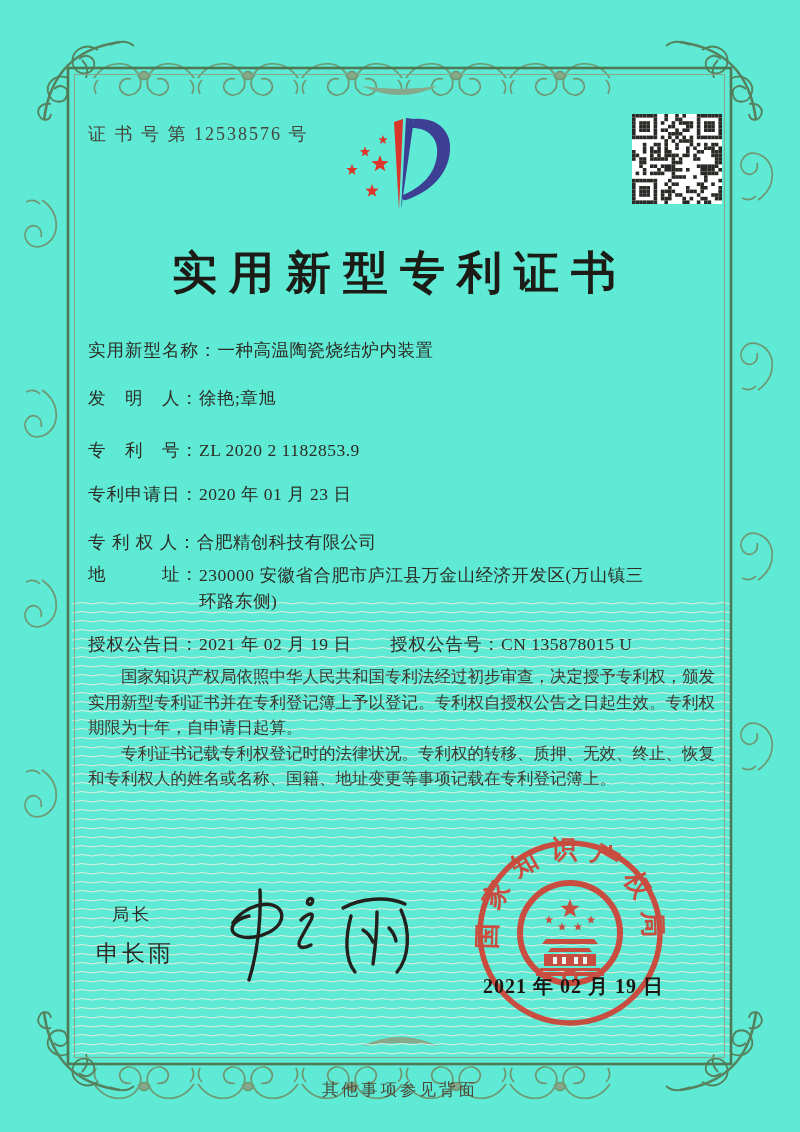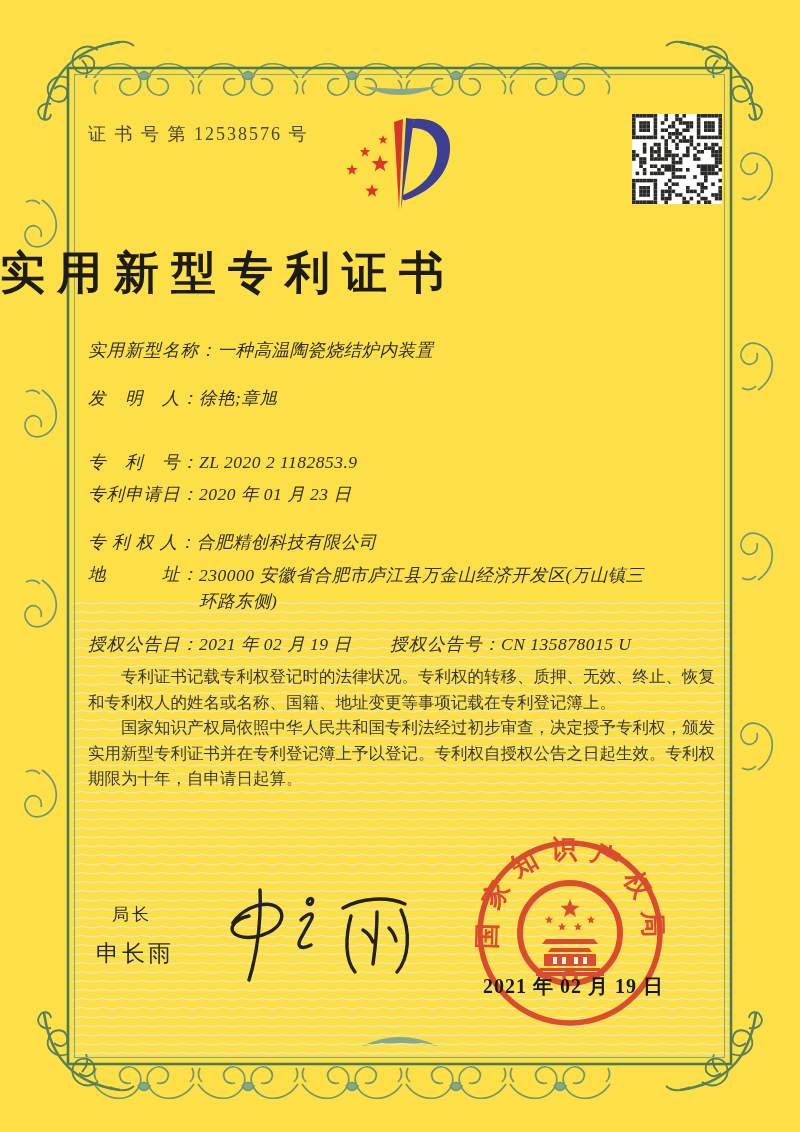--- a/index.html
+++ b/index.html
@@ -1,31 +1,31 @@
 <!DOCTYPE html>
 <html><head>
 <meta charset="utf-8">
 <style>
   html,body{margin:0;padding:0;background:#ffffff;}
   .page{
     position:relative;width:800px;height:1132px;overflow:hidden;
-    background:#fde047;
+    background:#5eead4;
     font-family:"Liberation Serif","DejaVu Serif",serif;
     color:#2d2c25;
   }
   svg{display:block}
   .decor{position:absolute;left:0;top:0;z-index:1;}
   .abs{position:absolute;z-index:3;}
   .cert-no{left:88px;top:122px;font-size:18px;letter-spacing:2px;color:#46453c;}
   .logo{left:334px;top:106px;}
   .qr{left:632px;top:114px;}
-  .title{left:0;top:243px;width:100%;font-size:45px;font-weight:600;
+  .title{left:0;top:243px;width:100%;text-align:center;font-size:45px;font-weight:600;
          letter-spacing:12px;color:#1c1b16;}
   .fields{left:88px;top:338px;width:640px;font-size:17.5px;}
-  .field-row{position:absolute;left:0;white-space:nowrap;font-style:italic;}
+  .field-row{position:absolute;left:0;white-space:nowrap;}
   .flabel{display:inline-block;min-width:104px;letter-spacing:1px;color:#2d2c25;}
   .fvalue{letter-spacing:0.5px;}
   .addr .fvalue{display:inline-block;white-space:normal;width:452px;vertical-align:top;line-height:26px;}
   .grant-no{position:absolute;left:302px;top:0;}
   .body-text{left:88px;top:664px;width:627px;font-size:16.5px;line-height:25.5px;
              text-align:justify;color:#3a392f;}
   .body-text p{margin:0;text-indent:2em;}
   .sig-title{left:112px;top:903px;font-size:17px;letter-spacing:3px;color:#2b2a24;}
   .sig-name{left:96px;top:938px;font-size:23px;letter-spacing:3px;color:#2b2a24;}
   .signature-svg{left:205px;top:878px;}
@@ -464,43 +464,43 @@
 
   <div class="abs title">实用新型专利证书</div>
 
   <div class="abs fields">
     <div class="field-row" style="top:0">
       <span class="flabel">实用新型名称：</span><span class="fvalue">一种高温陶瓷烧结炉内装置</span>
     </div>
     <div class="field-row" style="top:48px">
       <span class="flabel">发　明　人：</span><span class="fvalue">徐艳;章旭</span>
     </div>
-    <div class="field-row" style="top:112px">
+    <div class="field-row" style="top:100px">
       <span class="flabel">专　利　号：</span><span class="fvalue">ZL 2020 2 1182853.9</span>
     </div>
     <div class="field-row" style="top:144px">
       <span class="flabel">专利申请日：</span><span class="fvalue">2020 年 01 月 23 日</span>
     </div>
     <div class="field-row" style="top:192px">
       <span class="flabel">专 利 权 人：</span><span class="fvalue">合肥精创科技有限公司</span>
     </div>
     <div class="field-row addr" style="top:224px">
       <span class="flabel">地　　　址：</span><span class="fvalue">230000 安徽省合肥市庐江县万金山经济开发区(万山镇三环路东侧)</span>
     </div>
     <div class="field-row" style="top:294px">
       <span class="flabel">授权公告日：</span><span class="fvalue">2021 年 02 月 19 日</span>
       <span class="grant-no">
         <span class="flabel" style="min-width:0">授权公告号：</span><span class="fvalue">CN 135878015 U</span>
       </span>
     </div>
   </div>
 
   <div class="abs body-text">
+    <p>国家知识产权局依照中华人民共和国专利法经过初步审查，决定授予专利权，颁发实用新型专利证书并在专利登记簿上予以登记。专利权自授权公告之日起生效。专利权期限为十年，自申请日起算。</p>
     <p>专利证书记载专利权登记时的法律状况。专利权的转移、质押、无效、终止、恢复和专利权人的姓名或名称、国籍、地址变更等事项记载在专利登记簿上。</p>
-    <p>国家知识产权局依照中华人民共和国专利法经过初步审查，决定授予专利权，颁发实用新型专利证书并在专利登记簿上予以登记。专利权自授权公告之日起生效。专利权期限为十年，自申请日起算。</p>
   </div>
 
   <div class="abs sig-title">局长</div>
   <div class="abs sig-name">申长雨</div>
   <svg class="abs signature-svg" width="240" height="115" viewBox="0 0 240 115" aria-hidden="true">
     <g fill="none" stroke="#23211d" stroke-width="3.4" stroke-linecap="round" stroke-linejoin="round">
       <path d="M28,45 C40,26 70,20 76,34 C82,50 52,64 34,58 C22,54 26,42 44,38"></path>
       <path d="M55,12 C56,35 54,70 44,102"></path>
       <path d="M103,22 c3,-3 6,-1 4,3 c-2,3 -6,1 -4,-3"></path>
       <path d="M96,42 c8,-8 14,-8 10,0 l-10,18 c-5,9 0,12 10,7"></path>
@@ -539,14 +539,15 @@
             <path d="M-21.0,-17.5L-19.9,-14.5L-16.7,-14.4L-19.2,-12.4L-18.4,-9.4L-21.0,-11.1L-23.6,-9.4L-22.8,-12.4L-25.3,-14.4L-22.1,-14.5Z" fill="#d5382b"></path>
             <path d="M-8.0,-10.5L-6.9,-7.5L-3.7,-7.4L-6.2,-5.4L-5.4,-2.4L-8.0,-4.1L-10.6,-2.4L-9.8,-5.4L-12.3,-7.4L-9.1,-7.5Z" fill="#d5382b"></path>
             <path d="M8.0,-10.5L9.1,-7.5L12.3,-7.4L9.8,-5.4L10.6,-2.4L8.0,-4.1L5.4,-2.4L6.2,-5.4L3.7,-7.4L6.9,-7.5Z" fill="#d5382b"></path>
             <path d="M21.0,-17.5L22.1,-14.5L25.3,-14.4L22.8,-12.4L23.6,-9.4L21.0,-11.1L18.4,-9.4L19.2,-12.4L16.7,-14.4L19.9,-14.5Z" fill="#d5382b"></path>
           </g>
       </g>
     </g>
   </svg>
   <div class="abs seal-date">2021 年 02 月 19 日</div>
 
+  <div class="abs back-note">其他事项参见背面</div>
 
 </div>
 
 </body></html>

